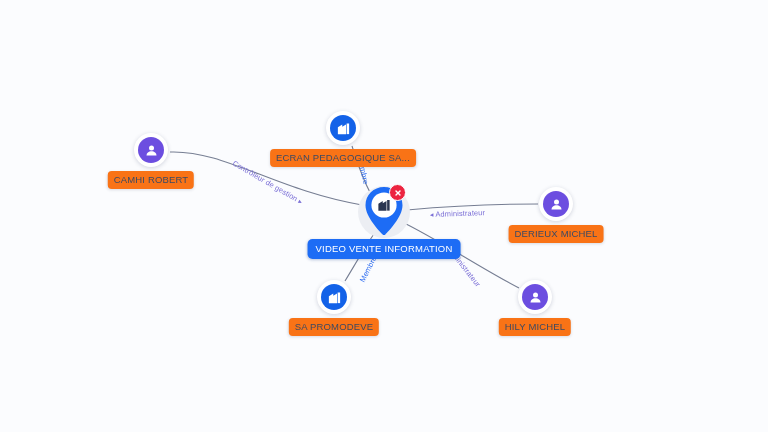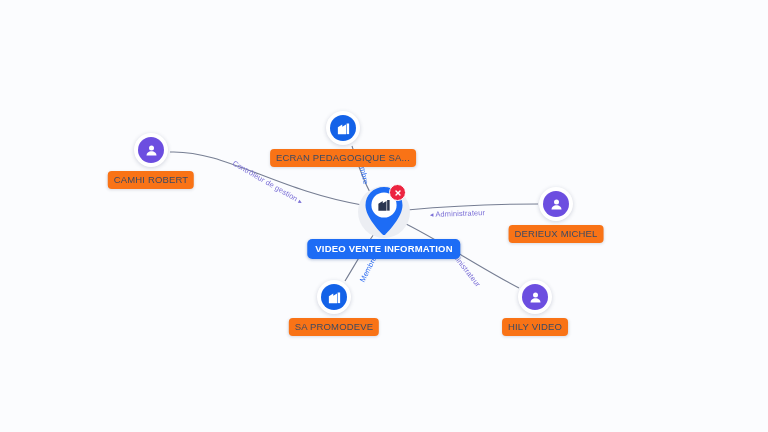--- a/index.html
+++ b/index.html
@@ -109,21 +109,20 @@
     transform: translateX(-50%);
     white-space: nowrap;
     background: #1d6cf5;
     color: #ffffff;
     font-size: 9.5px;
     letter-spacing: 0.2px;
     line-height: 1;
     padding: 5px 8px;
     border-radius: 5px;
     box-shadow: 0 1px 3px rgba(20, 60, 140, 0.30);
-    font-weight: bold;
   }
 
   
   .edge-label {
     position: absolute;
     white-space: nowrap;
     font-size: 7.5px;
     line-height: 1;
     letter-spacing: 0.1px;
     transform-origin: 0 50%;
@@ -231,21 +230,21 @@
 
   <div class="node" style="left:535px; top:297px;">
     <div class="node-disc">
       <div class="node-inner person">
         <svg width="15" height="15" viewBox="0 0 24 24" fill="#ffffff">
           <circle cx="12" cy="8" r="4"></circle>
           <path d="M4 20c0-4.4 3.6-7 8-7s8 2.6 8 7z"></path>
         </svg>
       </div>
     </div>
-    <div class="node-label">HILY VIDEO</div>
+    <div class="node-label">HILY MICHEL</div>
   </div>
 
   <div class="node" style="left:334px; top:297px;">
     <div class="node-disc">
       <div class="node-inner company">
         <svg width="15" height="15" viewBox="0 0 24 24" fill="#ffffff">
           <path d="M3 21V10l7-4.5V9l6-3.5V21H3z"></path>
           <rect x="17" y="4" width="4" height="17"></rect>
         </svg>
       </div>

